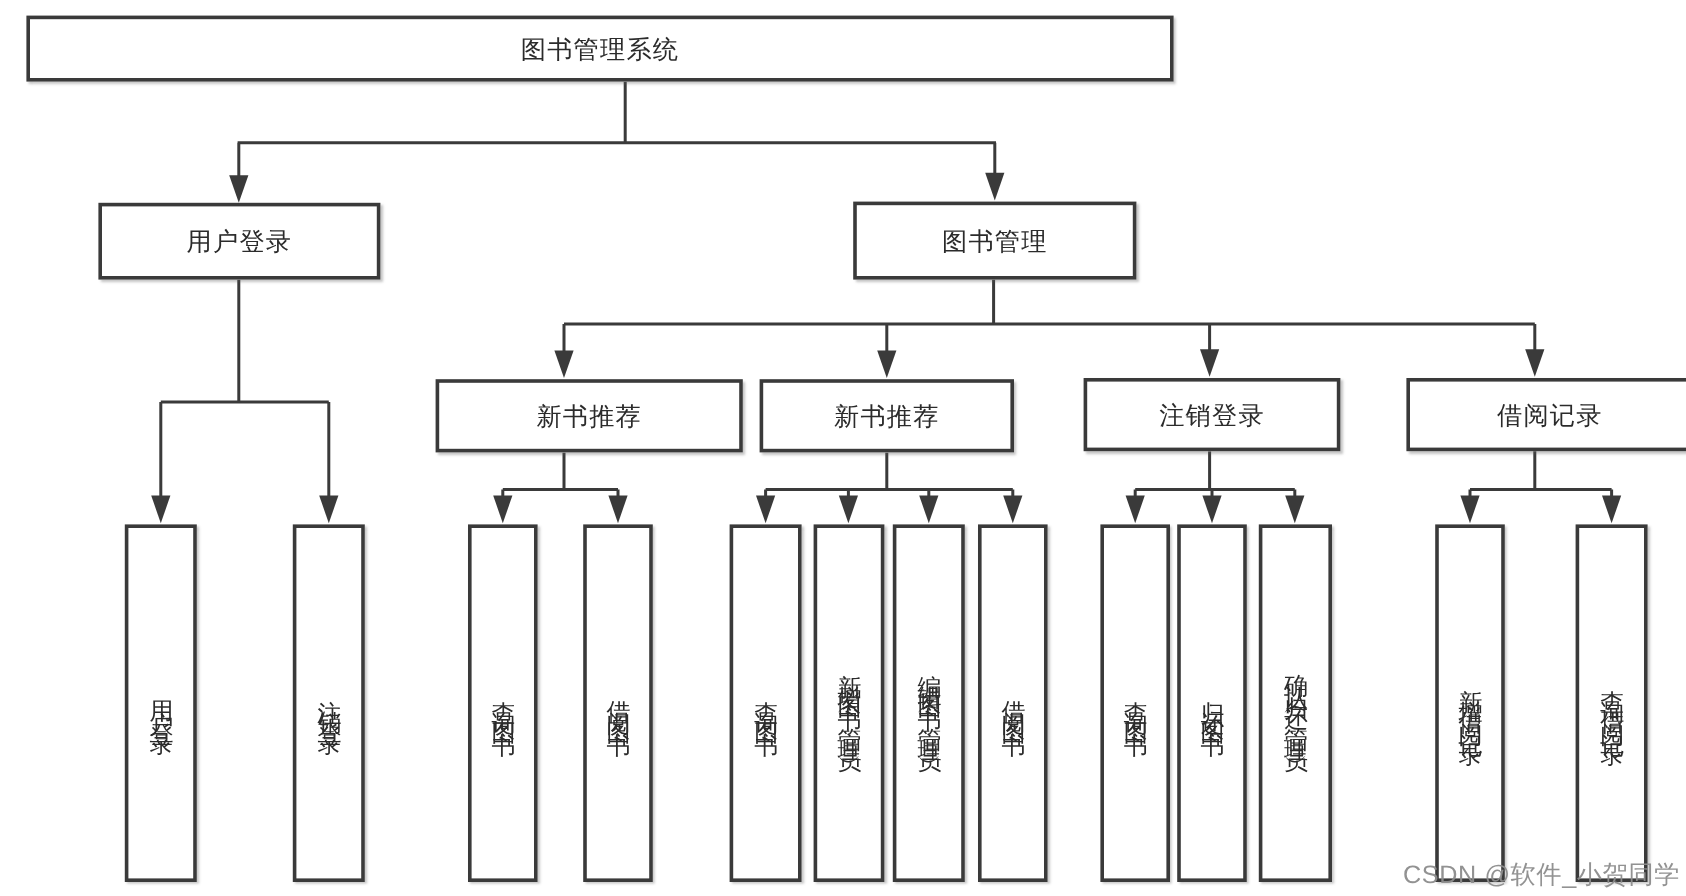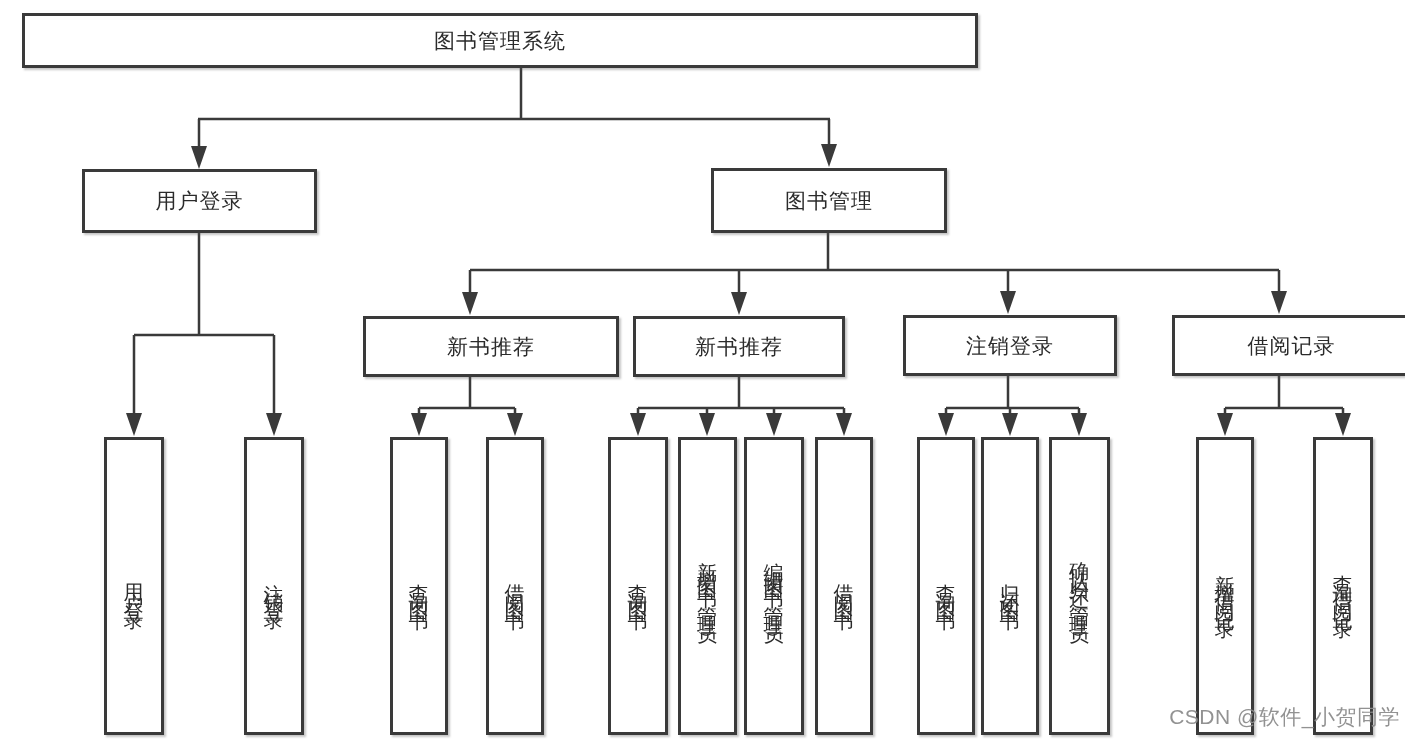--- a/index.html
+++ b/index.html
@@ -38,21 +38,21 @@
   }
   svg.connectors {
     position: absolute;
     left: 0; top: 0;
     width: 1405px; height: 747px;
     z-index: 1;
   }
   .watermark {
     position: absolute;
     right: 5px;
-    bottom: 16px;
+    bottom: 4px;
     font-size: 21px;
     color: rgba(140,140,140,0.95);
     z-index: 6;
     letter-spacing: 0.5px;
     white-space: nowrap;
   }
 </style>
 </head>
 <body>
 

